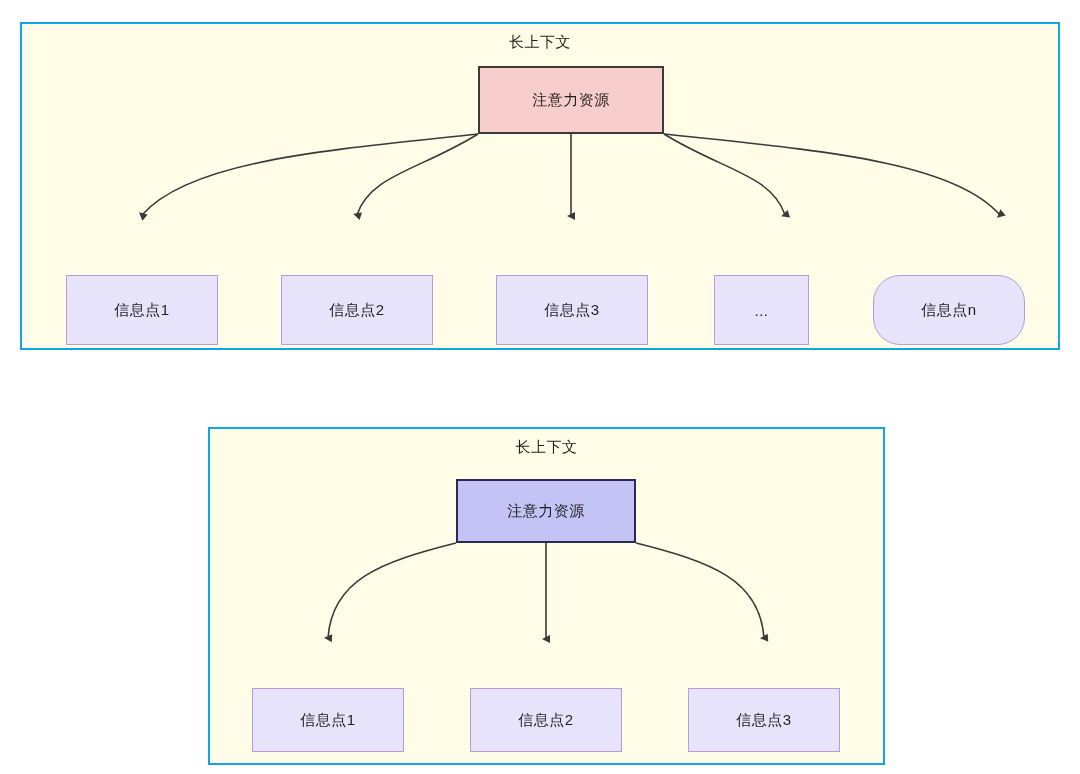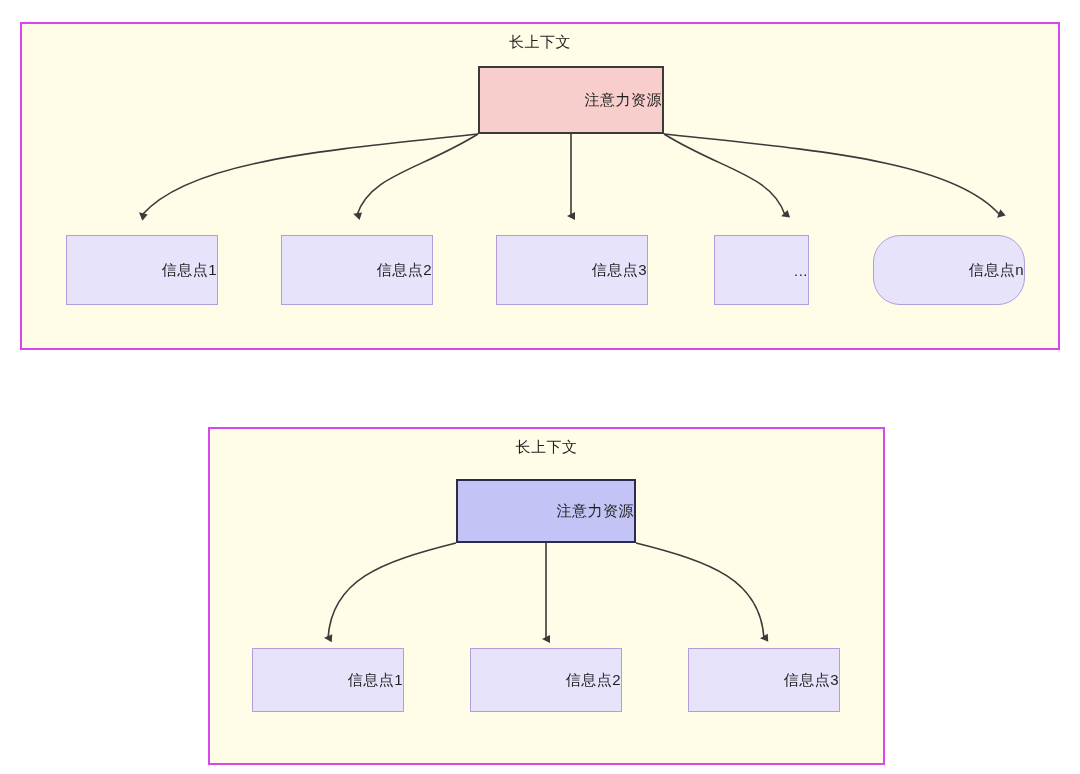--- a/index.html
+++ b/index.html
@@ -22,55 +22,56 @@
   }
   .svg-layer {
     position: absolute;
     left: 0; top: 0;
     width: 1080px;
     height: 774px;
   }
   .group-box {
     position: absolute;
     background: #fffde7;
-    border: 2px solid #d946ef;
+    border: 2px solid #0ea5e9;
     box-sizing: border-box;
     padding-left: 28px;
   }
   .group-title {
     position: absolute;
     width: 100%;
     text-align: center;
     top: 9px;
     left: 0;
     font-size: 15px;
     color: #1f1f1f;
     letter-spacing: 0.5px;
   }
   .node {
     position: absolute;
     box-sizing: border-box;
     display: flex;
     align-items: center;
-    justify-content: flex-end;
+    justify-content: center;
     font-size: 15px;
     color: #1f1f1f;
     letter-spacing: 0.5px;
   }
   .node-root-pink {
     background: #f8cecc;
     border: 2px solid #3a3a3a;
   }
   .node-root-blue {
     background: #c3c3f5;
     border: 2px solid #2b2b50;
   }
   .node-leaf {
     background: #e6e3fb;
     border: 1.5px solid #b39ddb;
+    margin-top: 40px;
   }
 </style>
 </head>
 <body>
 
 <div id="canvas">
 
   <div class="group-box" style="left:20px; top:22px; width:1040px; height:328px;">
     <div class="group-title">长上下文</div>
   </div>

